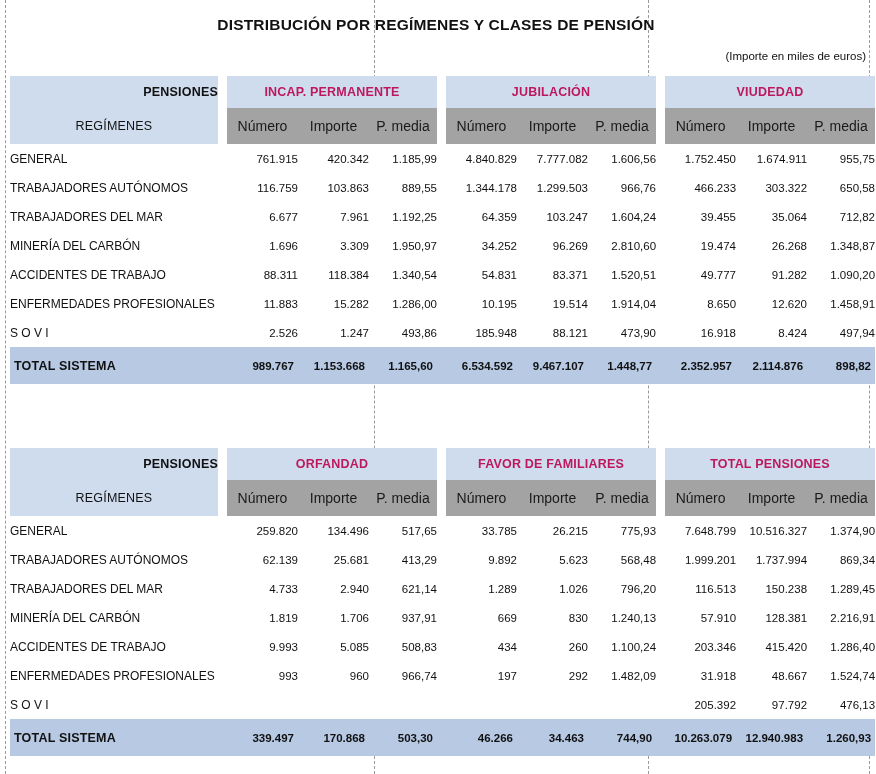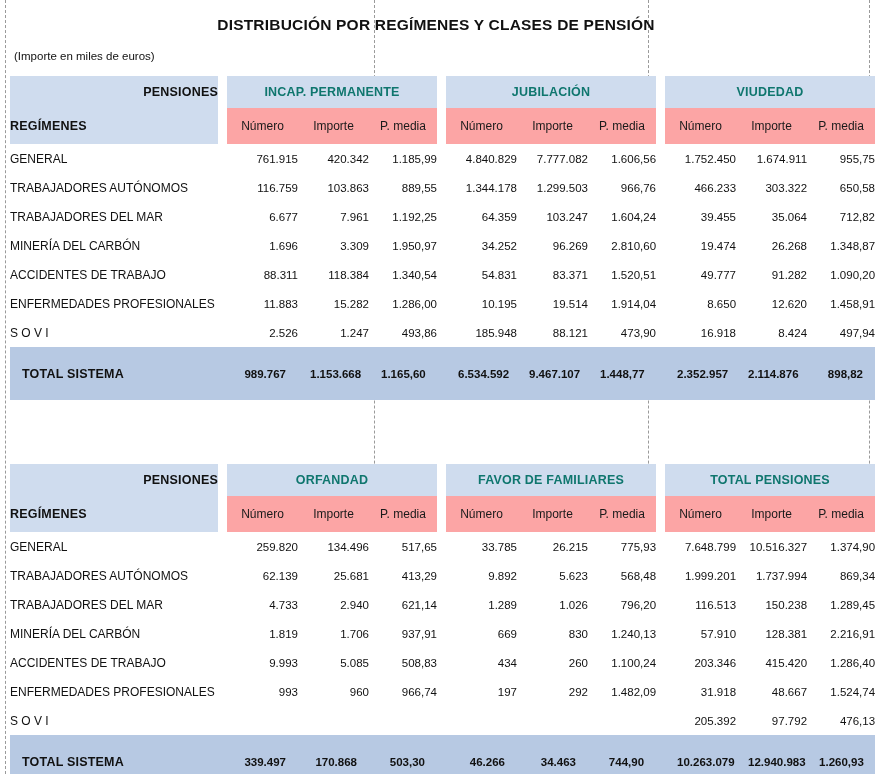--- a/index.html
+++ b/index.html
@@ -45,21 +45,21 @@
   .title {
     text-align: center;
     font-size: 15.5px;
     font-weight: bold;
     letter-spacing: 0.2px;
     padding-top: 16px;
     padding-left: 6px;
     padding-right: 10px;
   }
   .subtitle {
-    text-align: left;
+    text-align: right;
     font-size: 11.5px;
     font-weight: normal;
     padding-top: 16px;
     padding-bottom: 14px;
     padding-left: 14px;
     padding-right: 10px;
   }
 
   
   .tbl-wrap {
@@ -86,48 +86,48 @@
     height: 32px;
     vertical-align: middle;
     padding: 0;
   }
   td.grp {
     background: #cfdcee;
     text-align: center;
     font-weight: bold;
     font-size: 12.5px;
     letter-spacing: 0.2px;
-    color: #0f766e;
+    color: #be185d;
   }
   td.grp-pensiones {
     background: #cfdcee;
     text-align: right;
     font-weight: bold;
     font-size: 12.5px;
     padding-right: 10px;
     letter-spacing: 0.2px;
   }
   td.gap { background: #ffffff; padding: 0; }
 
   
   tr.subrow td {
     height: 36px;
     vertical-align: middle;
     padding: 0;
   }
   td.sub {
-    background: #fca5a5;
+    background: #a3a3a3;
     text-align: center;
-    font-size: 12px;
+    font-size: 14px;
     color: #1a1a1a;
   }
   td.sub-regimenes {
     background: #cfdcee;
-    text-align: left;
-    font-weight: bold;
+    text-align: center;
+    font-weight: normal;
     font-size: 12.5px;
     padding-left: 10px;
     letter-spacing: 0.2px;
   }
   td.subgap { background: #ffffff; padding: 0; }
 
   
   tr.datarow td {
     height: 29px;
     vertical-align: middle;
@@ -145,21 +145,21 @@
     font-size: 11.5px;
     padding-right: 8px;
     font-variant-numeric: tabular-nums;
   }
   td.vgap { background: #ffffff; }
 
   
   tr.totalrow td {
     height: 29px;
     vertical-align: middle;
-    padding: 12px;
+    padding: 4px;
     background: #b7c9e3;
     font-weight: bold;
     margin-top: 47px;
   }
   tr.totalrow td.lab {
     font-size: 12.5px;
     letter-spacing: 0.2px;
   }
   tr.totalrow td.val {
     font-size: 11.5px;

